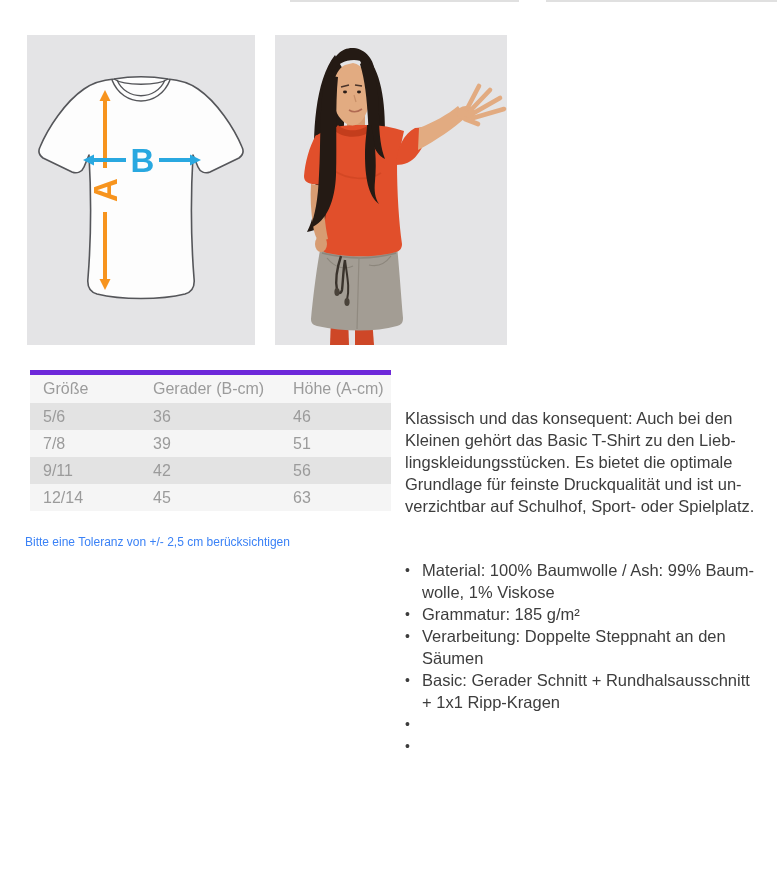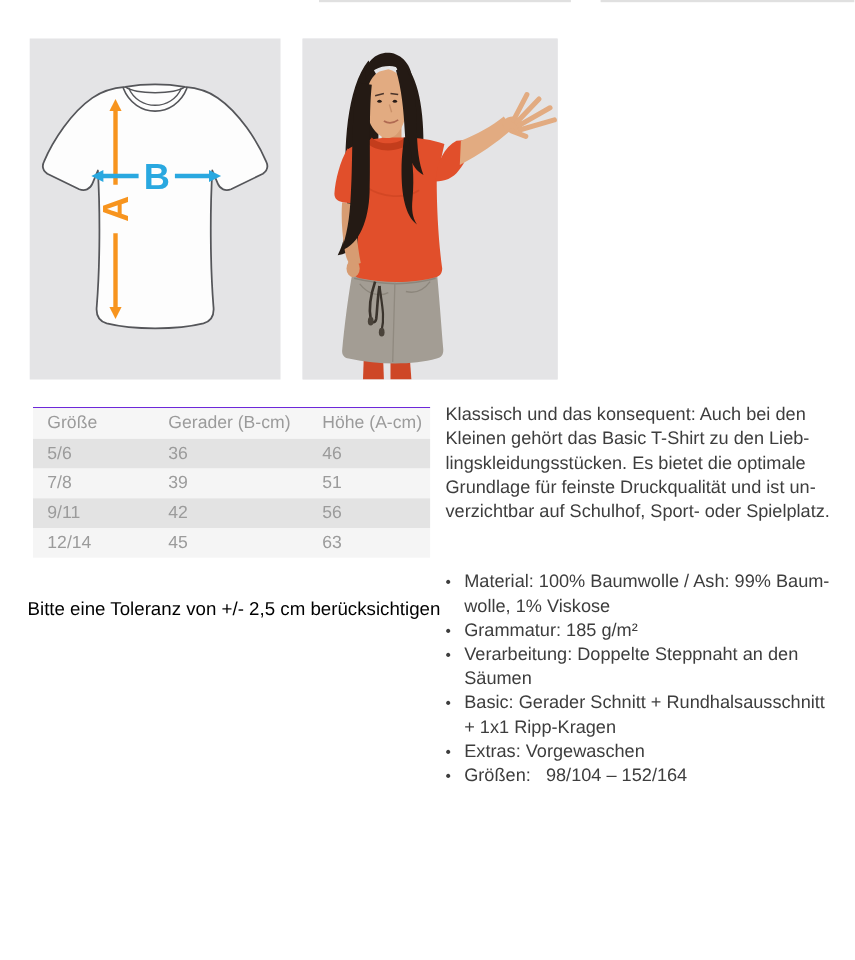--- a/index.html
+++ b/index.html
@@ -9,35 +9,35 @@
   }
   *{box-sizing:border-box;}
   .top-artifact{position:absolute;top:0;height:2px;background:#e0e0e0;}
   .top-artifact.one{left:290px;width:229px;}
   .top-artifact.two{left:546px;width:231px;}
 
   .diagram-box{position:absolute;left:27px;top:35px;width:228px;height:310px;background:#e4e4e6;}
   .photo-box{position:absolute;left:275px;top:35px;width:232px;height:310px;background:#e4e4e6;}
   .diagram-box svg,.photo-box svg{display:block;}
 
-  .size-table{position:absolute;left:30px;top:370px;width:361px;border-top:1px solid #6d28d9;
+  .size-table{position:absolute;left:30px;top:370px;width:361px;border-top:5px solid #6d28d9;
     font-size:16px;color:#9b9b9b;}
   .trow{display:flex;align-items:center;height:27px;}
   .trow.head{height:28px;background:#f6f6f6;color:#9b9b9b;}
   .tbody .trow:nth-child(odd){background:#e3e3e3;}
   .tbody .trow:nth-child(even){background:#f5f5f5;}
   .tcell{padding-left:13px;}
   .c1{width:110px;}
   .c2{width:140px;}
   .c3{width:111px;}
 
-  .tolerance-note{position:absolute;left:25px;top:543px;font-size:17px;line-height:22px;color:#000000;}
+  .tolerance-note{position:absolute;left:25px;top:531px;font-size:12px;line-height:22px;color:#3b82f6;}
 
   .desc{position:absolute;left:405px;top:366px;width:370px;font-size:16.5px;line-height:22px;color:#3d3d3d;}
-  .desc .para{white-space:pre;}
+  .desc .para{white-space:pre;margin-top:41px;}
   .bullet-list{margin:42px 0 0 0;padding:0;list-style:none;}
   .bullet-list li{display:flex;}
   .bullet-list .dot{flex:0 0 17px;width:17px;font-size:14px;line-height:22px;color:#3d3d3d;}
   .bullet-list .btxt{white-space:pre;}
 </style>
 </head>
 <body>
 
 <div class="canvas">
 
@@ -199,22 +199,20 @@
           <span class="btxt">Verarbeitung: Doppelte Steppnaht an den
 Säumen</span>
         </li>
         <li>
           <span class="dot">•</span>
           <span class="btxt">Basic: Gerader Schnitt + Rundhalsausschnitt
 + 1x1 Ripp-Kragen</span>
         </li>
         <li>
           <span class="dot">•</span>
-          <span class="btxt">Extras: Vorgewaschen</span>
-        </li>
-        <li>
-          <span class="dot">•</span>
-          <span class="btxt">Größen:   98/104 – 152/164</span>
+        </li>
+        <li>
+          <span class="dot">•</span>
         </li>
       </ul>
   </div>
 
 </div>
 
 </body></html>

